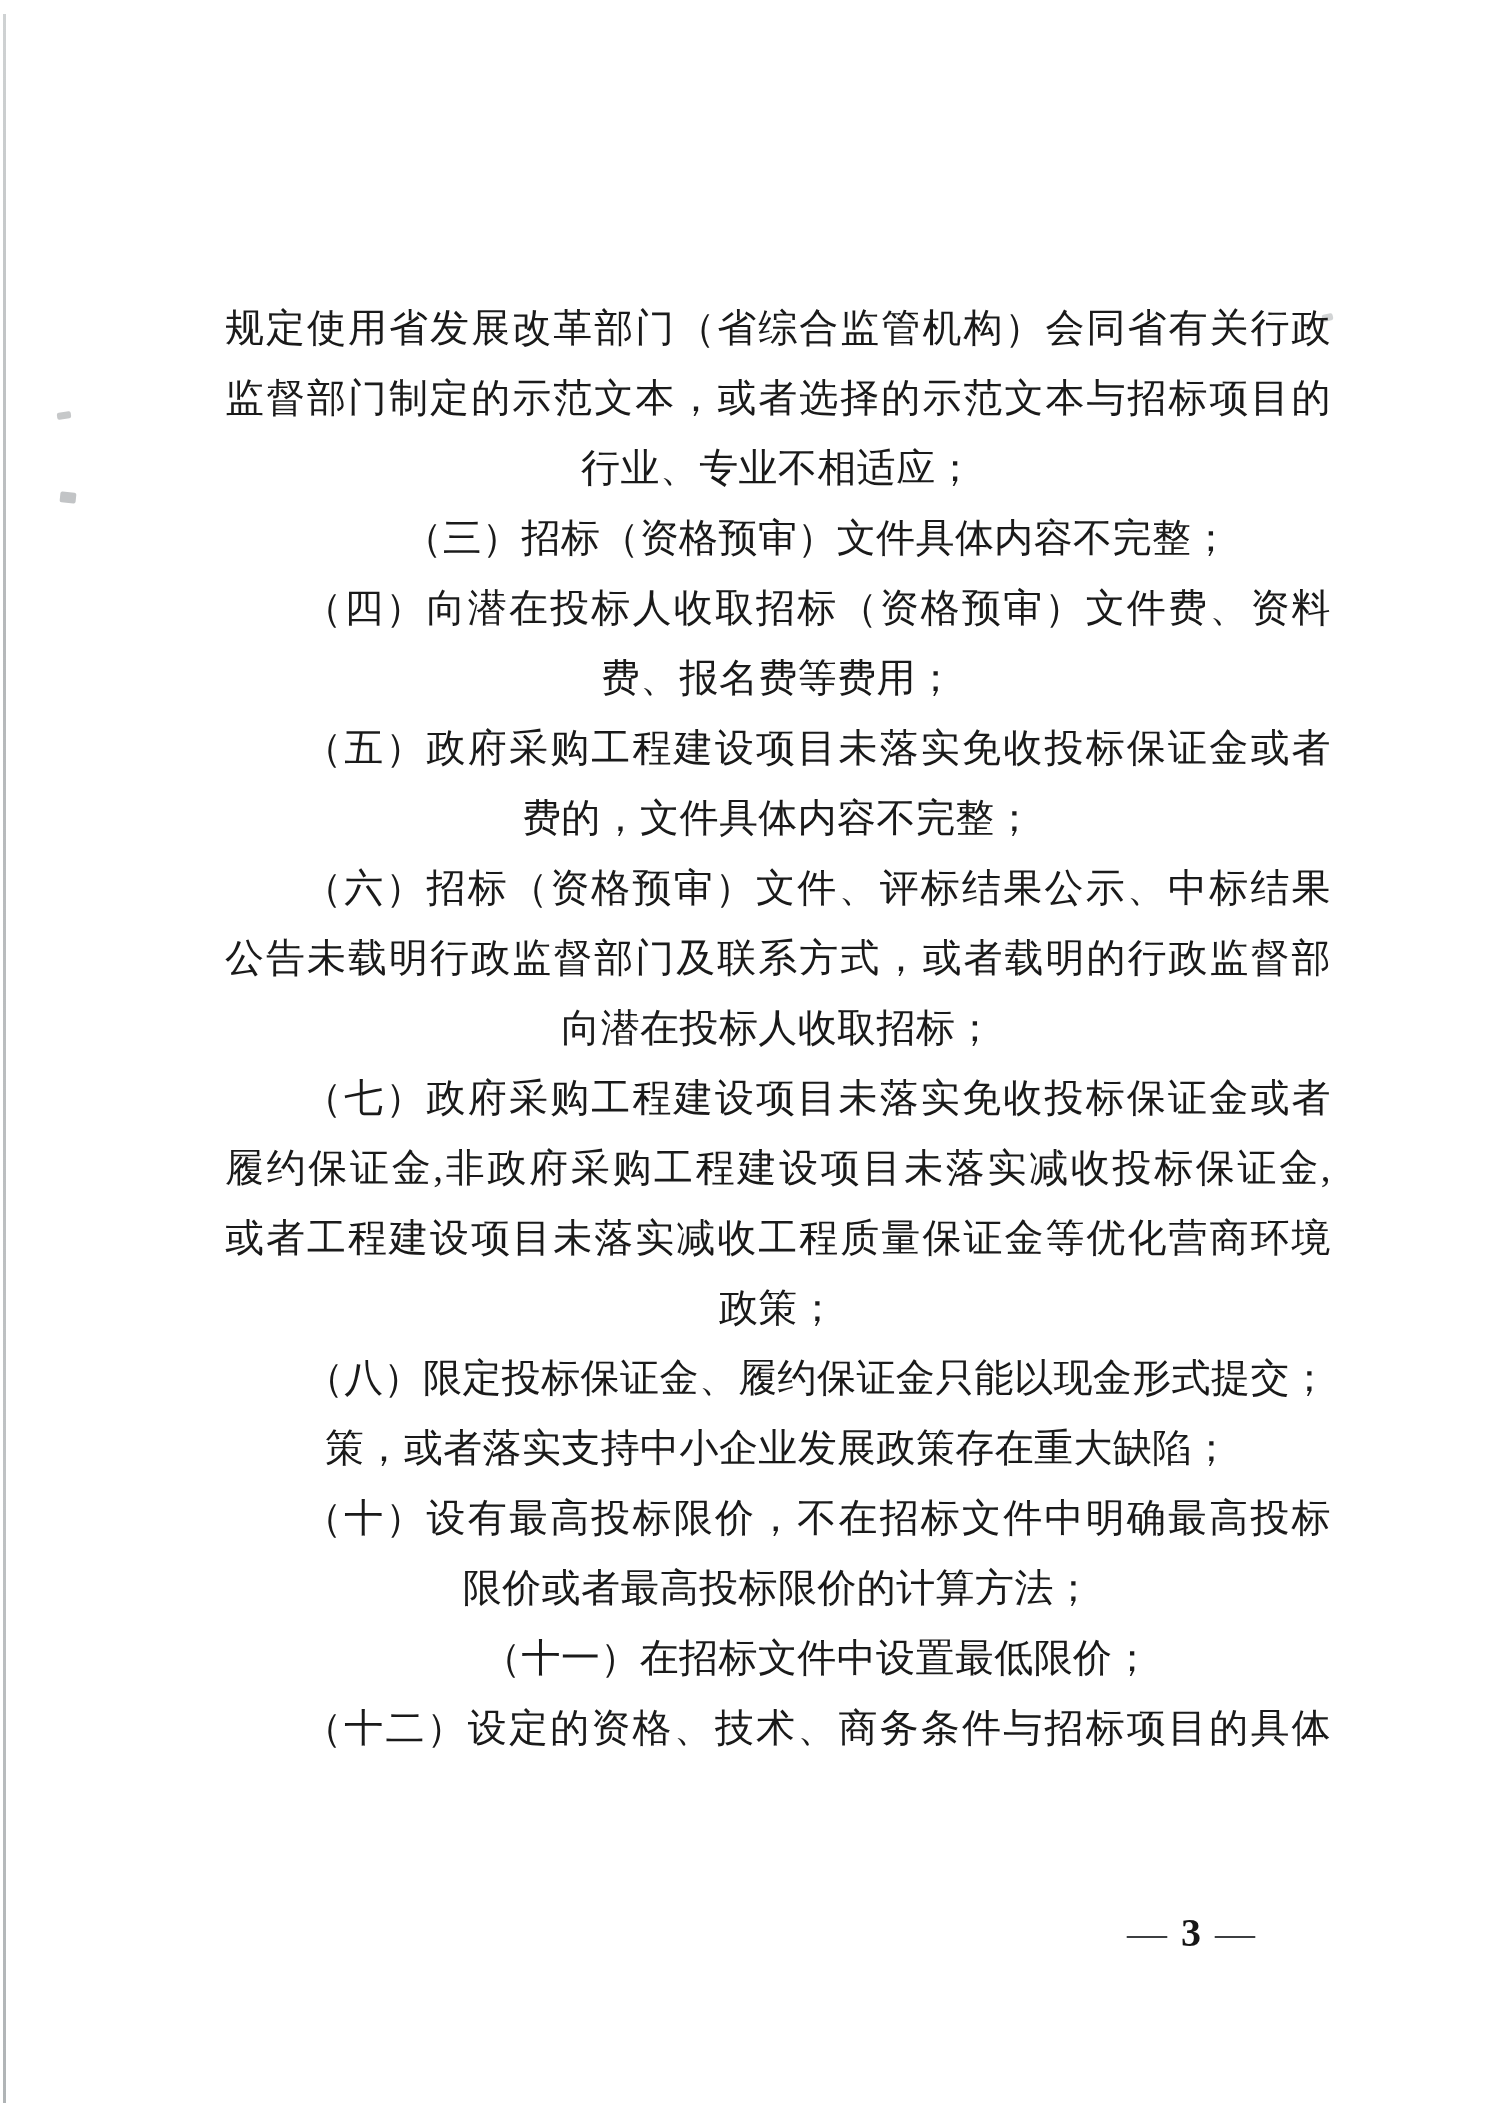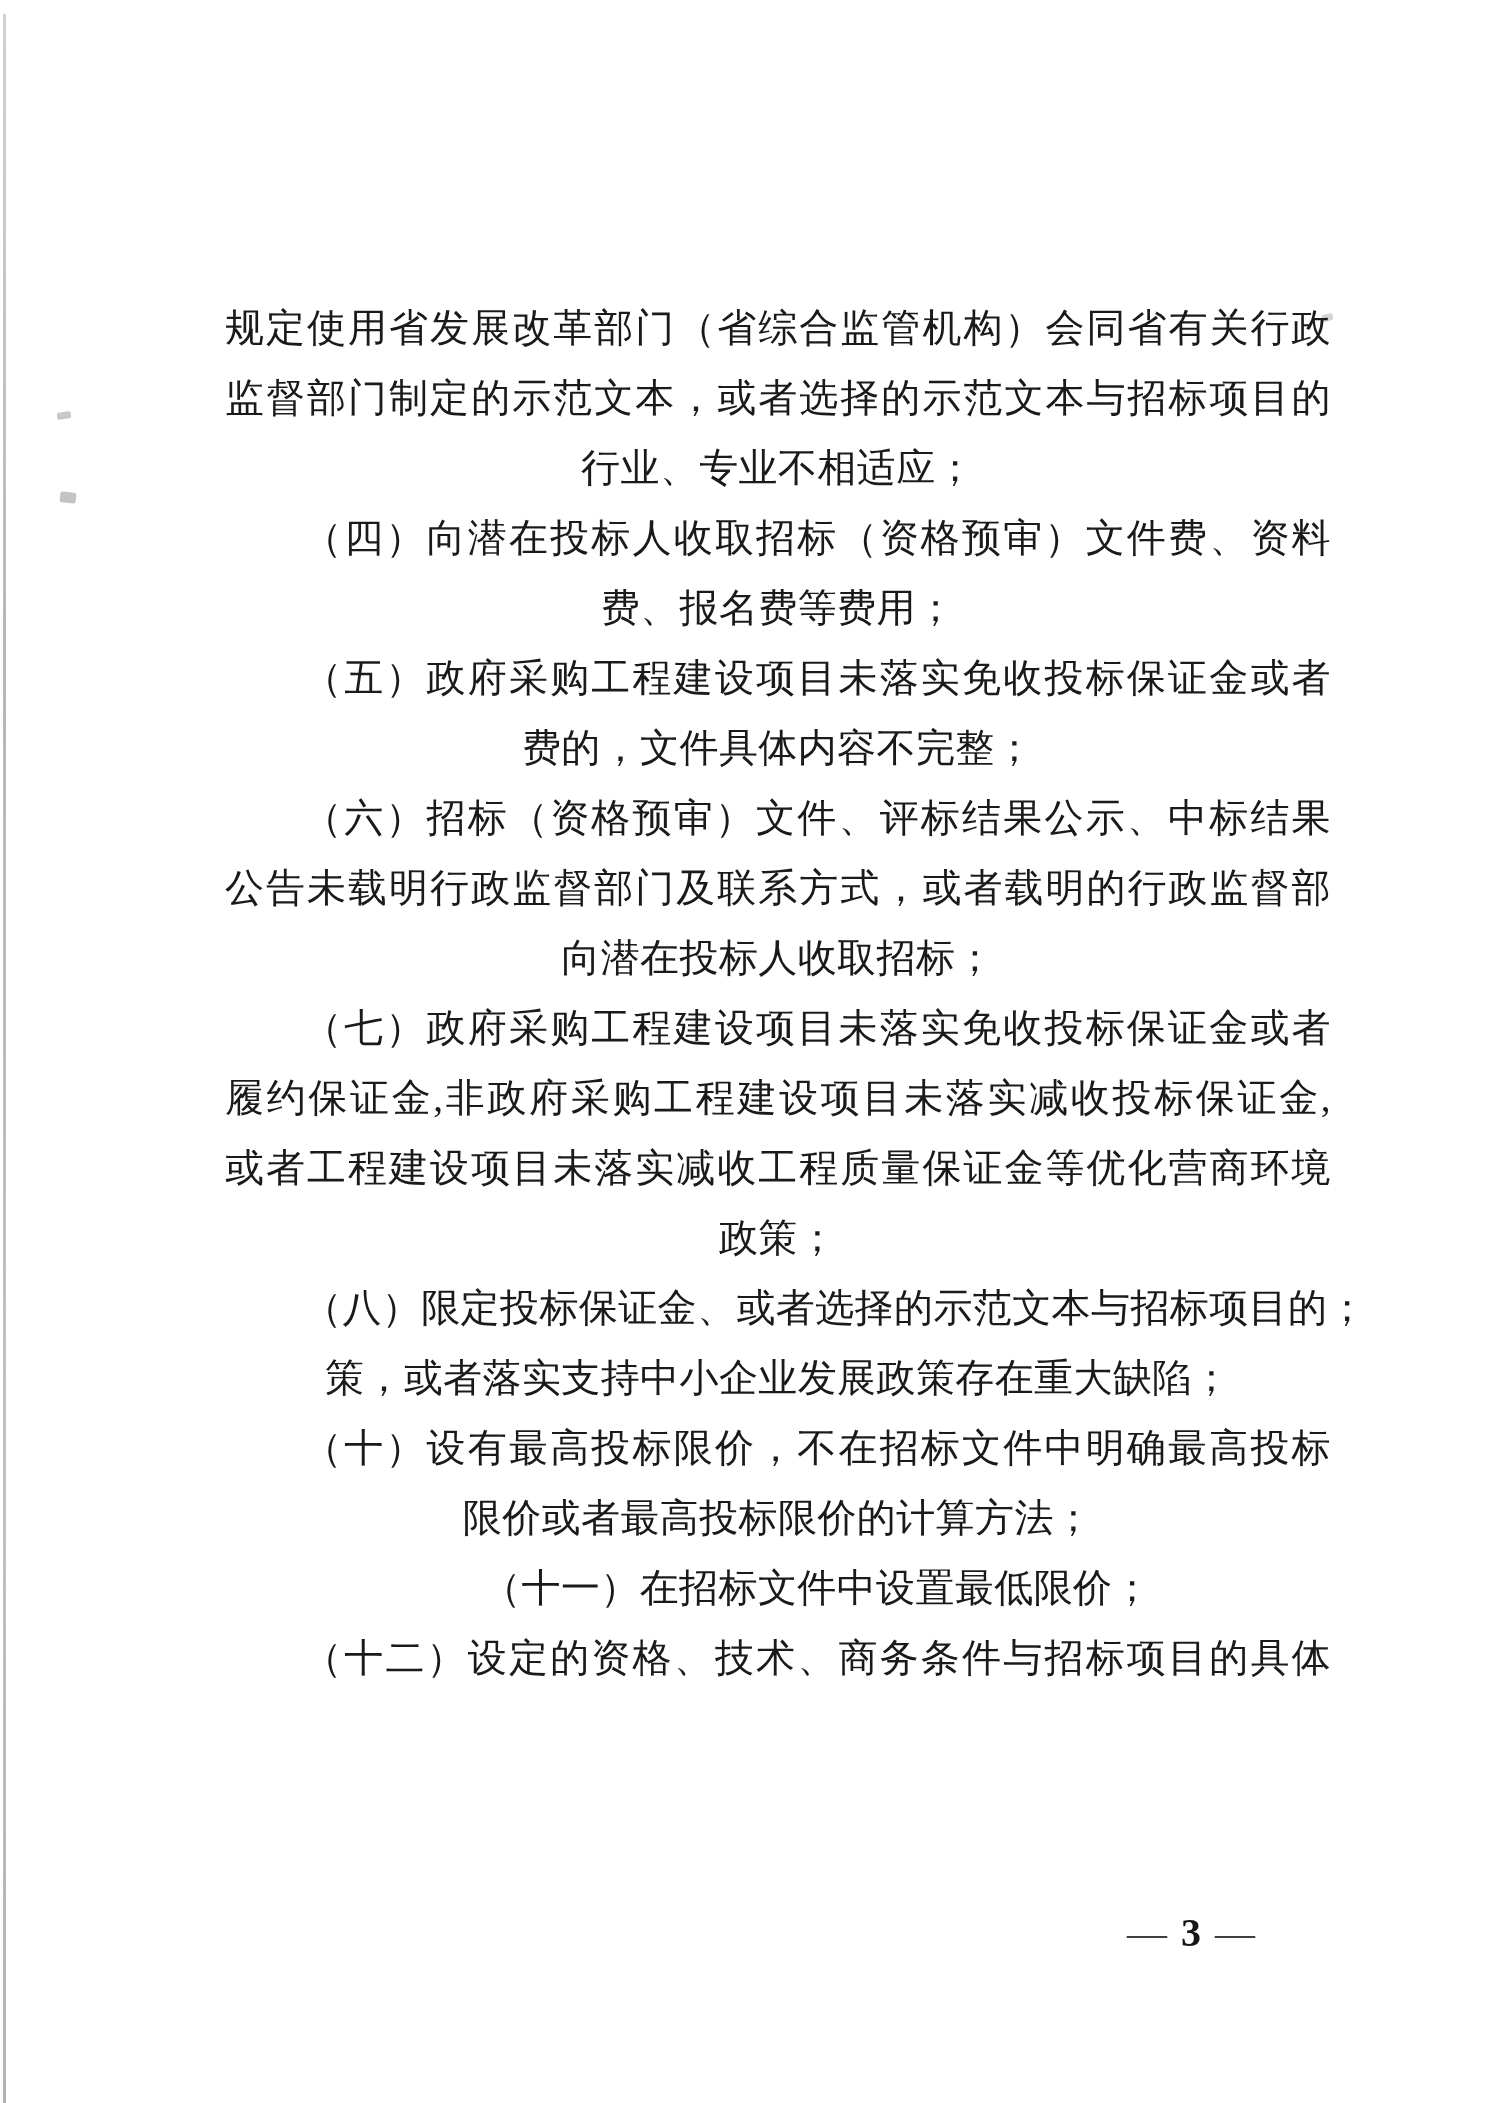--- a/index.html
+++ b/index.html
@@ -64,20 +64,23 @@
   <div class="speck s3"></div>
 
   <main class="body-text">
 
     <div class="para">
       <div class="line jfull">规定使用省发展改革部门（省综合监管机构）会同省有关行政</div>
       <div class="line jfull">监督部门制定的示范文本，或者选择的示范文本与招标项目的</div>
       <div class="line">行业、专业不相适应；</div>
     </div>
 
+    <div class="para">
+      <div class="line indent">（三）招标（资格预审）文件具体内容不完整；</div>
+    </div>
 
     <div class="para">
       <div class="line indent jfull">（四）向潜在投标人收取招标（资格预审）文件费、资料</div>
       <div class="line">费、报名费等费用；</div>
     </div>
 
     <div class="para">
       <div class="line indent jfull">（五）政府采购工程建设项目未落实免收投标保证金或者</div>
       <div class="line">费的，文件具体内容不完整；</div>
     </div>
@@ -89,21 +92,21 @@
     </div>
 
     <div class="para">
       <div class="line indent jfull">（七）政府采购工程建设项目未落实免收投标保证金或者</div>
       <div class="line jfull">履约保证金,非政府采购工程建设项目未落实减收投标保证金,</div>
       <div class="line jfull">或者工程建设项目未落实减收工程质量保证金等优化营商环境</div>
       <div class="line">政策；</div>
     </div>
 
     <div class="para">
-      <div class="line indent">（八）限定投标保证金、或者选择的示范文本与招标项目的；</div>
+      <div class="line indent">（八）限定投标保证金、履约保证金只能以现金形式提交；</div>
     </div>
 
     <div class="para">
       <div class="line">策，或者落实支持中小企业发展政策存在重大缺陷；</div>
     </div>
 
     <div class="para">
       <div class="line indent jfull">（十）设有最高投标限价，不在招标文件中明确最高投标</div>
       <div class="line">限价或者最高投标限价的计算方法；</div>
     </div>

